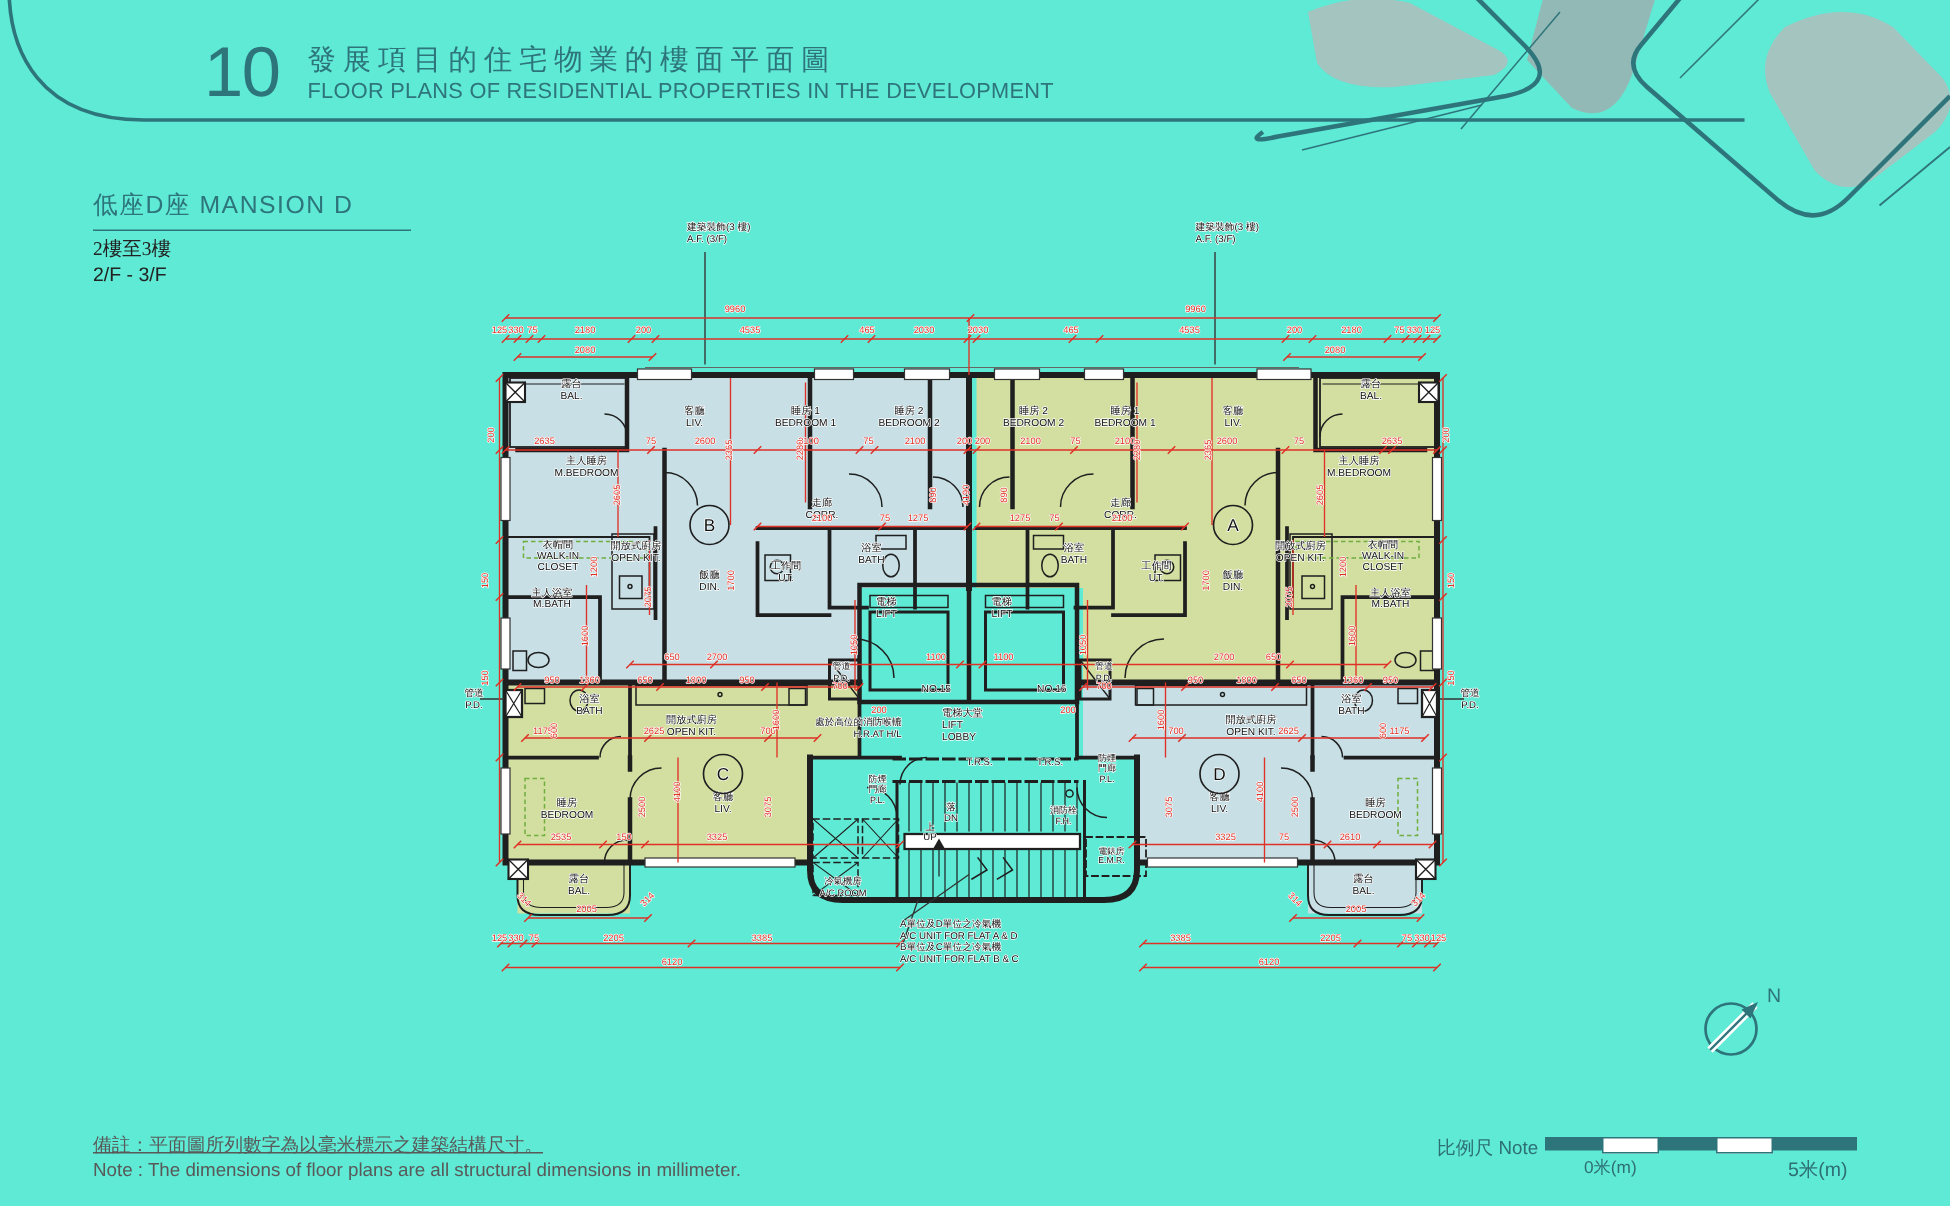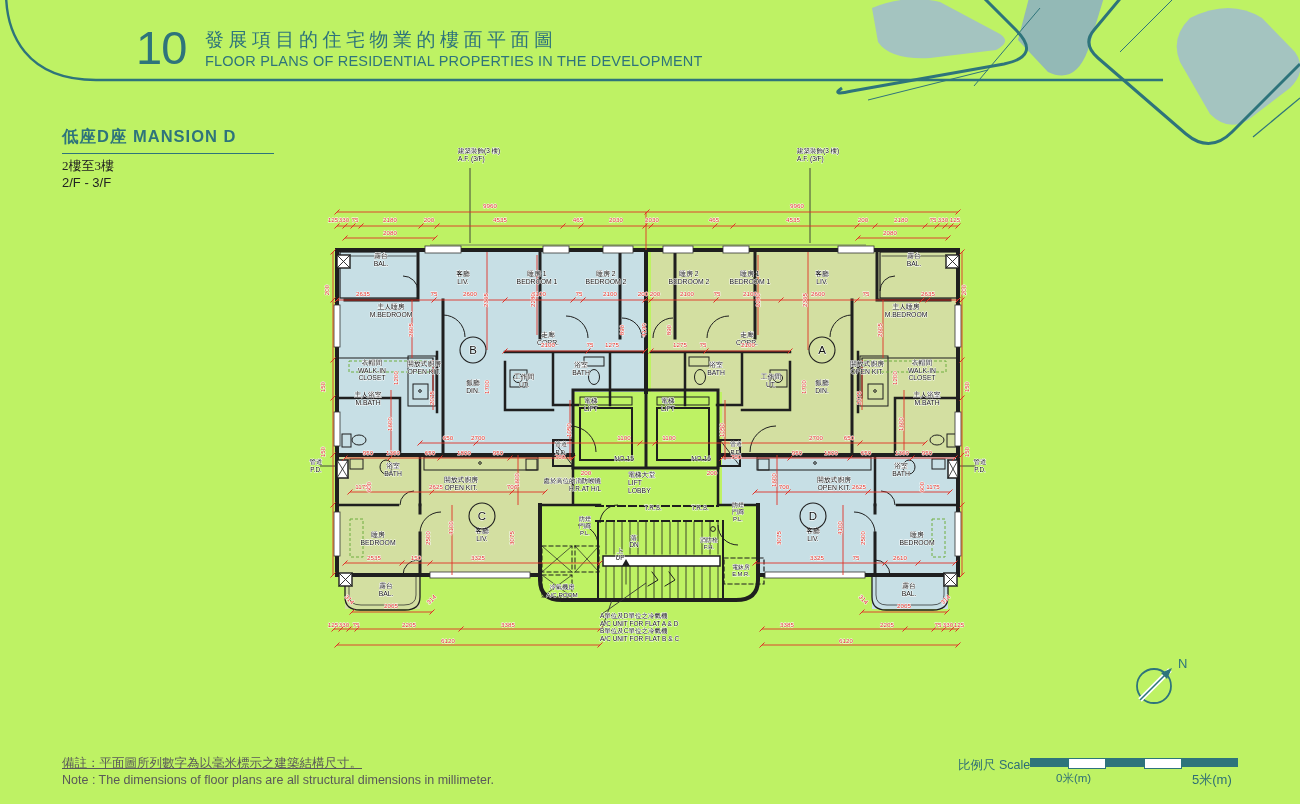--- a/index.html
+++ b/index.html
@@ -1,22 +1,22 @@
 <!DOCTYPE html>
 <html><head>
 <meta charset="utf-8">
 <style>
   html,body{margin:0;padding:0;background:#fff;}
-  #page{position:relative;width:1300px;height:804px;background:#bef264;overflow:hidden;
+  #page{position:relative;width:1300px;height:804px;background:#5eead4;overflow:hidden;
         font-family:"Liberation Sans",sans-serif;}
   .abs{position:absolute;}
   #num10{left:136px;top:20px;font-size:47px;font-weight:500;color:#2e747b;letter-spacing:-1px;}
   #title-zh{left:205px;top:27px;font-size:19px;letter-spacing:4.5px;color:#2e747b;}
   #title-en{left:205px;top:53px;font-size:14.5px;letter-spacing:.2px;color:#2e747b;}
-  #block-title{left:62px;top:126px;font-size:16.5px;font-weight:700;letter-spacing:1px;color:#2e747b;
+  #block-title{left:62px;top:126px;font-size:16.5px;font-weight:400;letter-spacing:1px;color:#2e747b;
                border-bottom:1.5px solid #2e747b;padding:0 38px 5px 0;}
   #floor-zh{left:62px;top:157px;font-size:13px;color:#222;font-family:Liberation Serif, serif;}
   #floor-en{left:62px;top:175px;font-size:13px;color:#222;}
   #note-zh{left:62px;top:755px;font-size:12.5px;color:#595959;text-decoration:underline;}
   #note-en{left:62px;top:773px;font-size:12.5px;color:#595959;}
   #scale-label{left:958px;top:757px;font-size:12.5px;color:#2e6e75;}
   #scale-bar{left:1030px;top:758px;display:flex;height:9px;}
   #scale-bar .seg{height:9px;}
   .seg.t{background:#2e747b;width:38px;}
   .seg.o{background:#fff;border:1px solid #2e747b;width:36px;height:7px;}
@@ -380,21 +380,21 @@
   <svg class="abs" style="left:1118px;top:648px" width="90" height="70" viewBox="0 0 90 70">
     <circle cx="36" cy="38" r="17" fill="none" stroke="#2e747b" stroke-width="1.8"></circle>
     <path d="M22,52 L52,22" stroke="#fff" stroke-width="5" fill="none"></path>
     <path d="M22,52 L50,24" stroke="#2e747b" stroke-width="1.6" fill="none"></path>
     <polygon points="54,20 43,25 49,31" fill="#2e747b"></polygon>
     <text x="60" y="20" font-size="13" fill="#2e747b">N</text>
   </svg>
 
   <div class="abs" id="note-zh">備註：平面圖所列數字為以毫米標示之建築結構尺寸。</div>
   <div class="abs" id="note-en">Note : The dimensions of floor plans are all structural dimensions in millimeter.</div>
-  <div class="abs" id="scale-label">比例尺 Scale</div>
+  <div class="abs" id="scale-label">比例尺 Note</div>
   <div class="abs" id="scale-bar">
     <div class="seg t"></div>
     <div class="seg o"></div>
     <div class="seg t"></div>
     <div class="seg o"></div>
     <div class="seg t2"></div>
   </div>
   <div class="abs" id="scale-zero">0米(m)</div>
   <div class="abs" id="scale-five">5米(m)</div>
 </div>

